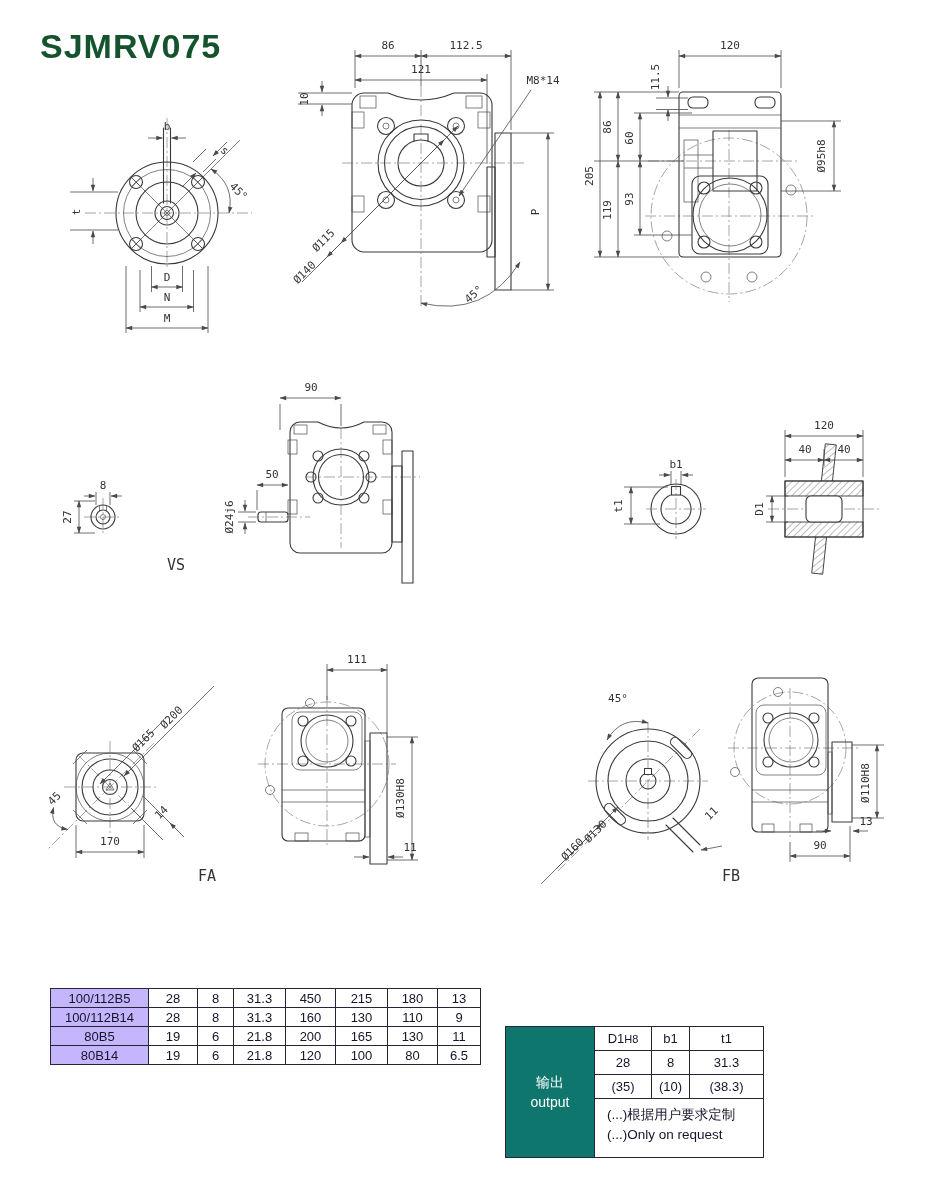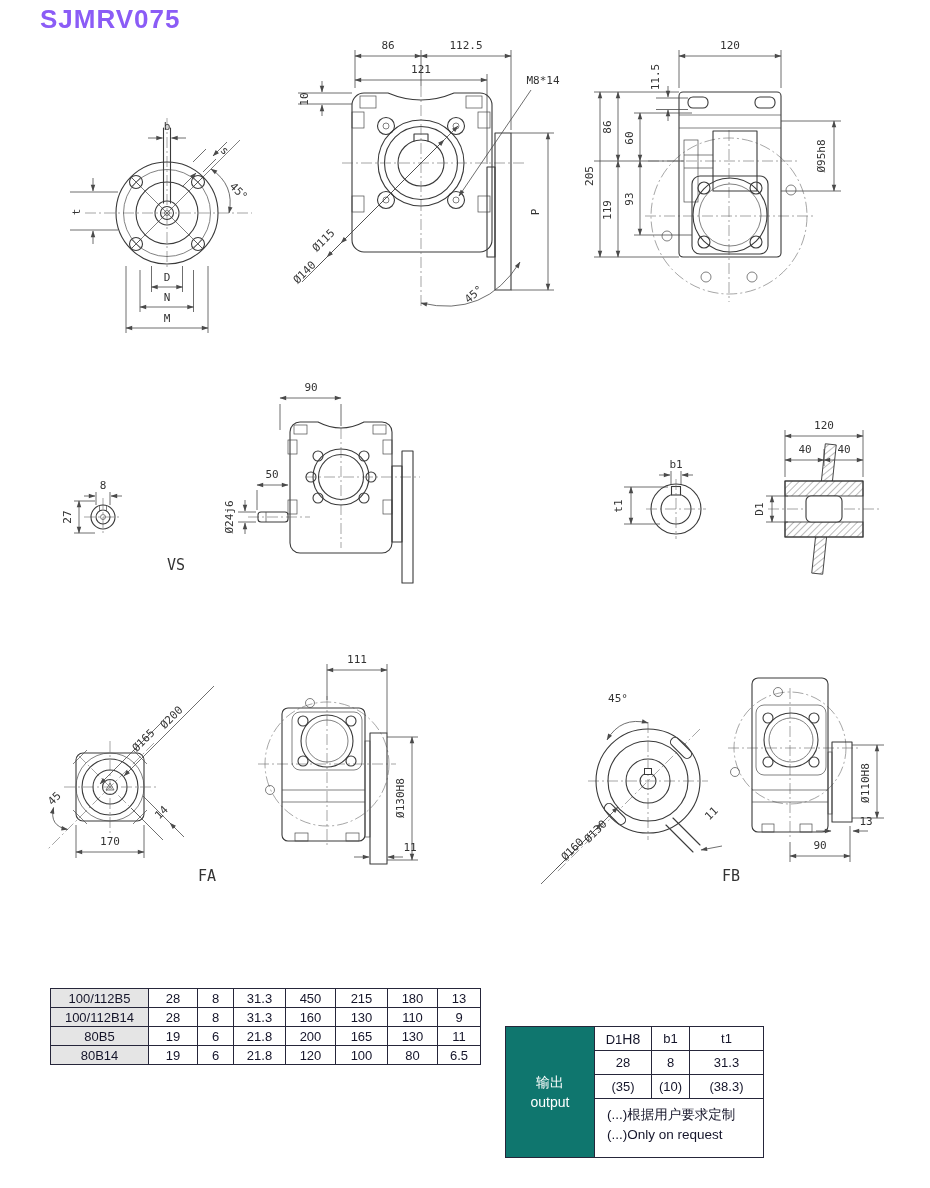--- a/index.html
+++ b/index.html
@@ -1,47 +1,47 @@
 <!DOCTYPE html>
 <html><head>
 <meta charset="utf-8">
 <style>
   html,body{margin:0;padding:0;background:#e8e8e8;}
   .page{position:relative;width:930px;height:1188px;background:#ffffff;overflow:hidden;
         font-family:"Liberation Sans",sans-serif;}
-  .title{position:absolute;left:40px;top:4px;font-size:26px;font-weight:bold;
-         color:#8b5cf6;letter-spacing:1px;}
+  .title{position:absolute;left:40px;top:27px;font-size:34px;font-weight:bold;
+         color:#14532d;letter-spacing:1px;}
   svg.drawing{position:absolute;left:0;top:0;}
   
   .ln{fill:none;stroke:#3a3a3a;stroke-width:1.1;stroke-linecap:round;stroke-linejoin:round;}
   .tn{fill:none;stroke:#4a4a4a;stroke-width:0.7;}
   .cl{fill:none;stroke:#6a6a6a;stroke-width:0.6;stroke-dasharray:11 3 2 3;}
   .dm{fill:none;stroke:#4a4a4a;stroke-width:0.8;}
   .da{fill:none;stroke:#4a4a4a;stroke-width:0.8;marker-start:url(#arr);marker-end:url(#arr);}
   .dae{fill:none;stroke:#4a4a4a;stroke-width:0.8;marker-end:url(#arr);}
   .hat{fill:url(#hat);stroke:#3a3a3a;stroke-width:0.9;}
   .wh{fill:#ffffff;}
   .dt{font:11px "DejaVu Sans Mono",monospace;fill:#333;text-anchor:middle;}
   .vt{font:15px "DejaVu Sans Mono",monospace;fill:#333;text-anchor:middle;}
   
   table.pam{position:absolute;left:50px;top:988px;border-collapse:collapse;table-layout:fixed;
             font-size:13px;color:#15152a;}
   table.pam td,table.pam th{border:1px solid #26263a;text-align:center;padding:0;height:18px;
             font-weight:normal;overflow:hidden;}
   table.pam th{background:#23237f;color:#fff;border-color:#8b8bc0;}
   table.pam .corner div{height:18px;line-height:18px;}
   table.pam .corner div+div{border-top:1px solid #8b8bc0;}
-  table.pam td.lbl{background:#e5e5e5;}
+  table.pam td.lbl{background:#c4b5fd;}
   table.pam td{background:#fff;}
   
   table.out{position:absolute;left:505px;top:1026px;border-collapse:collapse;table-layout:fixed;
             font-size:13px;color:#15152a;}
   table.out td{border:1px solid #26263a;text-align:center;padding:0;background:#fff;}
   table.out td.oside{background:#0f766e;color:#fff;width:88px;font-size:14px;line-height:20px;}
-  table.out .sub{font-size:14px;}
+  table.out .sub{font-size:11px;}
   table.out td.onote{text-align:left;padding:6px 0 12px 12px;font-size:13.5px;line-height:20px;}
   table.out tr.r0 td{height:23px;}
   table.out tr.r1 td,table.out tr.r2 td{height:23px;}
 </style>
 </head>
 <body>
 
 <div class="page">
   <div class="title">SJMRV075</div>
 

